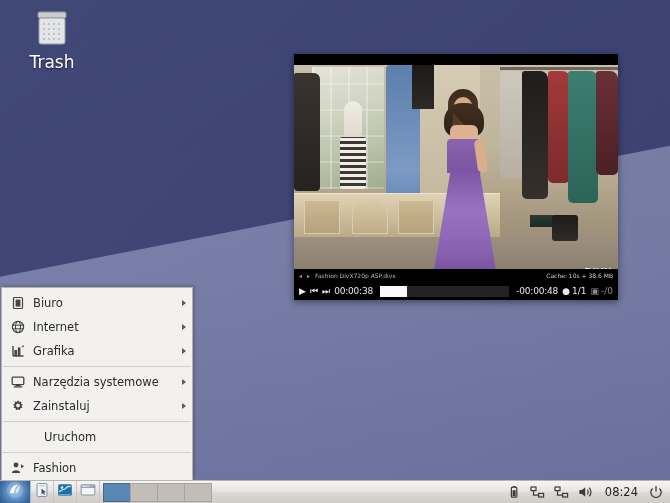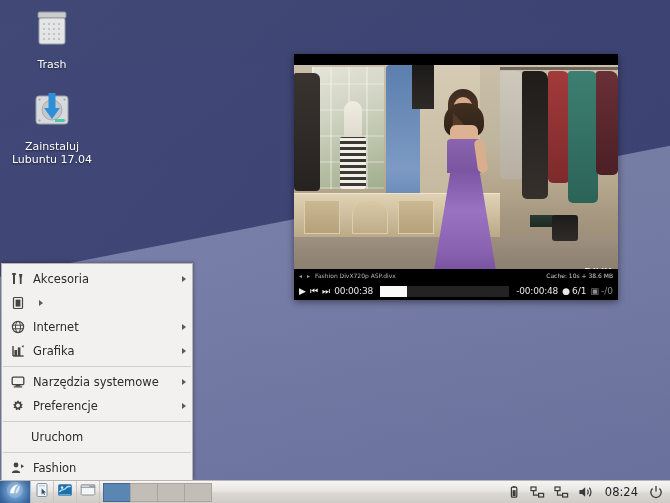--- a/index.html
+++ b/index.html
@@ -37,21 +37,21 @@
     background: linear-gradient(to bottom right, rgba(255,255,255,0.04), rgba(0,0,0,0.05));
     pointer-events: none;
   }
 
   
   .desk-icon {
     position: absolute;
     width: 96px;
     text-align: center;
     color: #ffffff;
-    font-size: 11px;
+    font-size: 17px;
     line-height: 13px;
     text-shadow: 0 1px 2px rgba(0,0,0,0.6);
   }
   .desk-icon .glyph {
     display: block;
     margin: 0 auto 5px auto;
   }
   #icon-trash { left: 4px; top: 6px; }
   #icon-install { left: 4px; top: 88px; }
 
@@ -263,21 +263,21 @@
   }
   .menu-item .mi-label { flex: 1; white-space: nowrap; }
   .menu-item .mi-arrow {
     width: 0; height: 0;
     border-left: 4px solid #5a5a5a;
     border-top: 3.5px solid transparent;
     border-bottom: 3.5px solid transparent;
     margin-left: 6px;
   }
   .menu-sep { height: 1px; background: #d2cfcb; margin: 3px 1px; }
-  .menu-item.indent { padding-left: 29px; }
+  .menu-item.indent { padding-left: 42px; }
 
   
   #taskbar {
     position: absolute;
     left: 0; bottom: 0; width: 670px; height: 23px;
     background: linear-gradient(180deg,#f6f5f4 0%,#e8e6e3 45%,#dcd9d5 55%,#cfcbc6 100%);
     border-top: 1px solid #b9b5b0;
     display: flex;
     align-items: center;
     box-sizing: border-box;
@@ -343,39 +343,20 @@
           <circle cx="14" cy="33" r="1.1"></circle>
             <circle cx="19" cy="33" r="1.1"></circle>
             <circle cx="24" cy="33" r="1.1"></circle>
             <circle cx="29" cy="33" r="1.1"></circle>
         </g>
       </svg>
     </span>
     <span>Trash</span>
   </div>
 
-  <div class="desk-icon" id="icon-install">
-    <span class="glyph">
-      <svg width="44" height="44" viewBox="0 0 44 44">
-        <rect x="6" y="8" width="32" height="28" rx="3" fill="#d7dadd" stroke="#9aa0a4" stroke-width="1"></rect>
-        <circle cx="22" cy="22" r="10" fill="#c3c8cc" stroke="#a5abaf" stroke-width="1"></circle>
-        <circle cx="9.5" cy="11.5" r="1.1" fill="#9fa5a9"></circle>
-          <circle cx="34.5" cy="11.5" r="1.1" fill="#9fa5a9"></circle>
-        <circle cx="9.5" cy="32.5" r="1.1" fill="#9fa5a9"></circle>
-          <circle cx="34.5" cy="32.5" r="1.1" fill="#9fa5a9"></circle>
-        <rect x="25" y="31" width="9" height="3" fill="#49c7b1"></rect>
-        <g>
-          <rect x="18.5" y="5" width="7" height="17" fill="#2e8fd6"></rect>
-          <polygon points="14,20 30,20 22,31" fill="#2e8fd6"></polygon>
-        </g>
-      </svg>
-    </span>
-    <span>Zainstaluj</span><br>
-    <span>Lubuntu 17.04</span>
-  </div>
 
   <div id="player">
 
     <div id="video-area">
       <div id="letterbox-top"></div>
       <div id="scene">
         <div class="wall-back"></div>
         <div class="window-light"></div>
         <div class="dress-black-l"></div>
         <div class="mannequin">
@@ -430,51 +411,41 @@
         <span class="ic">▶</span>
         <span class="ic">⏮</span>
         <span class="ic">⏭</span>
         <span id="time-elapsed">00:00:38</span>
         <div id="seekbar">
           <div id="seek-fill" style="width: 21%;"></div>
         </div>
         <span id="time-remain">-00:00:48</span>
         <span id="chapter">
           <span>●</span>
-          <span>6/1</span>
+          <span>1/1</span>
         </span>
         <span id="frames">
           <span>▣</span>
           <span>-/0</span>
         </span>
       </div>
     </div>
   </div>
 
   <div id="appmenu">
 
+
     <div class="menu-item">
       <span class="mi-icon">
         <svg width="14" height="14" viewBox="0 0 14 14">
-          <rect x="2" y="2" width="2" height="10" fill="#444"></rect>
-          <rect x="1.2" y="1" width="3.6" height="2" fill="#444"></rect>
-          <path d="M8 2 L11.4 2 L10.6 6.5 L10.6 12 L8.8 12 L8.8 6.5 Z" fill="#444"></path>
-        </svg>
-      </span>
-      <span class="mi-label">Akcesoria</span>
-      <span class="mi-arrow"></span>
-    </div>
-
-    <div class="menu-item">
-      <span class="mi-icon">
-        <svg width="14" height="14" viewBox="0 0 14 14">
           <rect x="2.5" y="1.5" width="9" height="11" rx="1" fill="none" stroke="#444" stroke-width="1.2"></rect>
           <rect x="4.6" y="3.6" width="4.8" height="7" fill="#444"></rect>
         </svg>
       </span>
+      <span class="mi-label">Biuro</span>
       <span class="mi-arrow"></span>
     </div>
 
 
     <div class="menu-item">
       <span class="mi-icon">
         <svg width="14" height="14" viewBox="0 0 14 14">
           <circle cx="7" cy="7" r="5.6" fill="none" stroke="#444" stroke-width="1.2"></circle>
           <ellipse cx="7" cy="7" rx="2.5" ry="5.6" fill="none" stroke="#444" stroke-width="1"></ellipse>
           <line x1="1.4" y1="5.2" x2="12.6" y2="5.2" stroke="#444" stroke-width="1"></line>
@@ -513,21 +484,21 @@
       <span class="mi-arrow"></span>
     </div>
 
     <div class="menu-item">
       <span class="mi-icon">
         <svg width="14" height="14" viewBox="0 0 14 14">
           <path d="M7 1.2 L8.3 3 L10.4 2.5 L10.1 4.7 L12 5.8 L10.4 7 L11.6 8.9 L9.4 9.1 L9 11.3 L7 10.3 L5 11.3 L4.6 9.1 L2.4 8.9 L3.6 7 L2 5.8 L3.9 4.7 L3.6 2.5 L5.7 3 Z" fill="#444"></path>
           <circle cx="7" cy="6.5" r="1.9" fill="#f2f1f0"></circle>
         </svg>
       </span>
-      <span class="mi-label">Preferencje</span>
+      <span class="mi-label">Zainstaluj</span>
       <span class="mi-arrow"></span>
     </div>
 
     <div class="menu-sep"></div>
 
     <div class="menu-item indent">
       <span class="mi-label">Uruchom</span>
     </div>
 
     <div class="menu-sep"></div>

